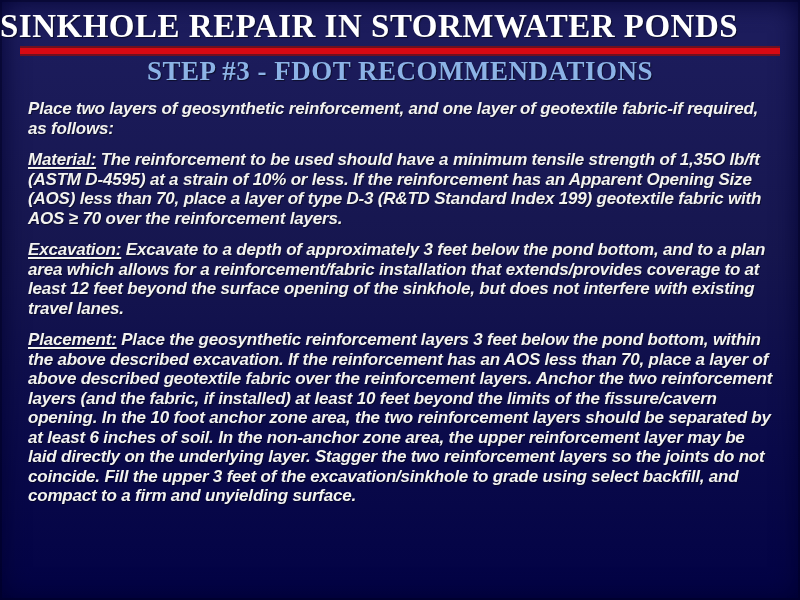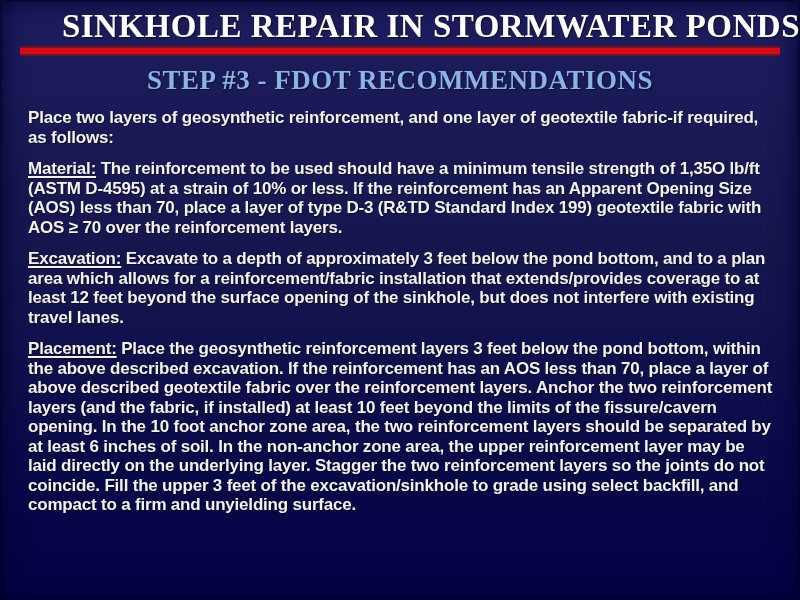--- a/index.html
+++ b/index.html
@@ -11,40 +11,39 @@
     position: relative;
     width: 800px;
     height: 600px;
     overflow: hidden;
     background: linear-gradient(180deg, #1d1d5e 0%, #16164f 42%, #0a0a4a 75%, #020245 100%);
     box-shadow: inset 0 0 28px #00002f, inset 0 0 0 2px rgba(0,0,10,0.35);
     font-family: "Liberation Sans", "DejaVu Sans", sans-serif;
   }
   .slide-title {
     padding-top: 9px;
-    text-align: right;
+    text-align: left;
     font-family: "Liberation Serif", "DejaVu Serif", serif;
     font-weight: bold;
     font-size: 33px;
     line-height: 35px;
     letter-spacing: 0.5px;
     color: #ffffff;
     text-shadow: 1px 1px 1px rgba(0,0,0,0.55);
     white-space: nowrap;
   }
   .title-divider {
     width: 760px;
     height: 6px;
     margin: 2px auto 0 auto;
     background: #d80913;
     border-top: 2px solid #6e1120;
     border-bottom: 2px solid #6e1120;
   }
   .slide-subtitle {
-    margin-top: 9px;
     text-align: center;
     font-family: "Liberation Serif", "DejaVu Serif", serif;
     font-weight: bold;
     font-size: 27px;
     line-height: 31px;
     letter-spacing: 0.5px;
     color: #8cb3e6;
     text-shadow: 1px 1px 1px rgba(0,0,0,0.5);
     white-space: nowrap;
   }
@@ -52,20 +51,21 @@
     padding: 12px 25px 0 28px;
     color: #f3f3f0;
     font-weight: bold;
     font-size: 17px;
     line-height: 19.5px;
     letter-spacing: -0.2px;
     text-shadow: 1px 1px 0 rgba(0,0,0,0.45);
   }
   .para {
     margin: 0 0 12px 0;
+    font-style: italic;
   }
   .para-label {
     text-decoration: underline;
     text-underline-offset: 2px;
     text-decoration-thickness: 2px;
     text-align: center;
   }
 </style>
 </head>
 <body>

